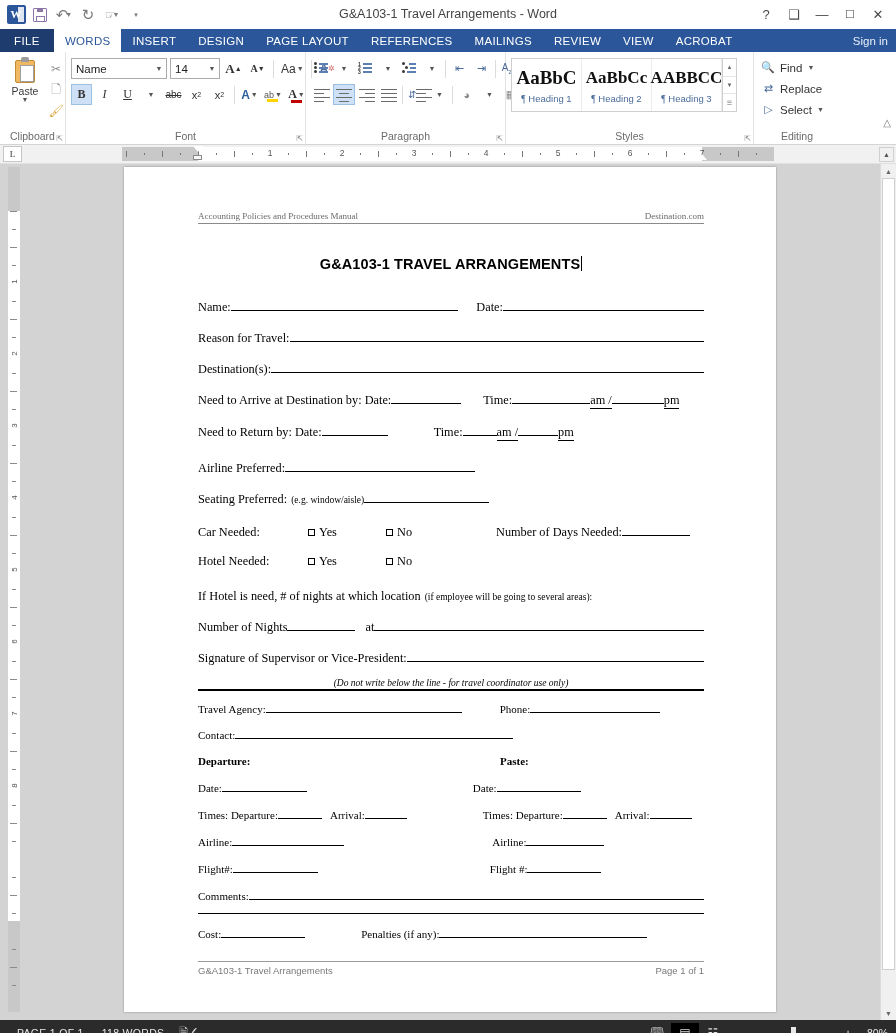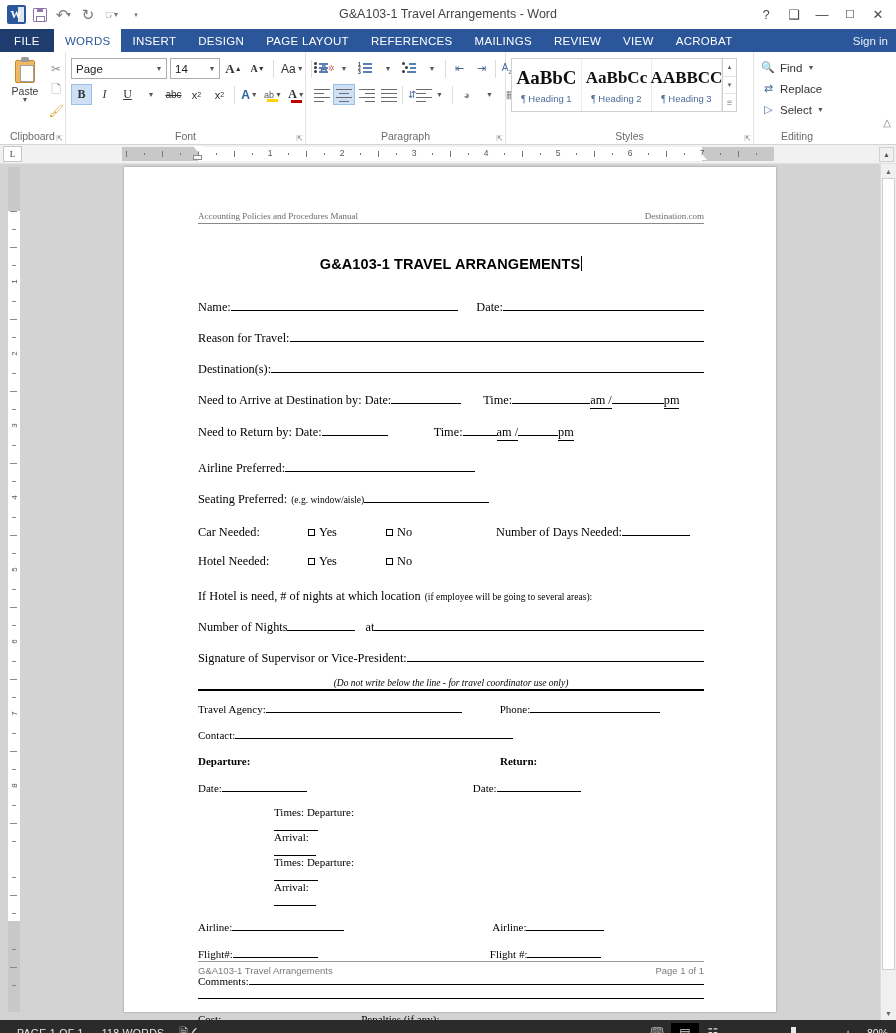--- a/index.html
+++ b/index.html
@@ -513,21 +513,21 @@
       </div>
     </div>
     <div class="grp-label">Clipboard</div>
     <div class="dlg-launch">⇱</div>
   </div>
 
   <div class="grp fontgrp">
     <div class="grp-body" style="flex-direction:column;">
       <div class="font-row1">
         <div class="combo cb-font">
-          <span class="cv">Page</span>
+          <span class="cv">Name</span>
           <span class="cc">▼</span>
         </div>
         <div class="combo cb-size">
           <span class="cv">14</span>
           <span class="cc">▼</span>
         </div>
         <div class="rb big">
             <span class="glyph-b">A</span>
             <sup style="font-size:7px;">▲</sup>
           </div>
@@ -970,31 +970,31 @@
           <span class="ln" style="width:130px;"></span>
         </div>
 
         <div class="row" style="margin-top:11px;font-size:11px;">
           <span class="lbl">Contact:</span>
           <span class="ln" style="width:278px;"></span>
         </div>
 
         <div class="row" style="margin-top:14px;font-size:11px;font-weight:bold;">
           <span class="lbl" style="width:302px;">Departure:</span>
-          <span class="lbl">Return:</span>
+          <span class="lbl">Paste:</span>
         </div>
 
         <div class="row" style="margin-top:12px;font-size:11px;">
           <span class="lbl">Date:</span>
           <span class="ln" style="width:85px;"></span>
           <span class="lbl" style="margin-left:166px;">Date:</span>
           <span class="ln" style="width:84px;"></span>
         </div>
 
-        <div class="row" style="margin-top:12px;font-size:11px;flex-direction:column;">
+        <div class="row" style="margin-top:12px;font-size:11px;">
           <span class="lbl">Times: Departure:</span>
           <span class="ln" style="width:44px;"></span>
           <span class="lbl" style="margin-left:8px;">Arrival:</span>
           <span class="ln" style="width:42px;"></span>
           <span class="lbl" style="margin-left:76px;">Times: Departure:</span>
           <span class="ln" style="width:44px;"></span>
           <span class="lbl" style="margin-left:8px;">Arrival:</span>
           <span class="ln" style="width:42px;"></span>
         </div>
 

